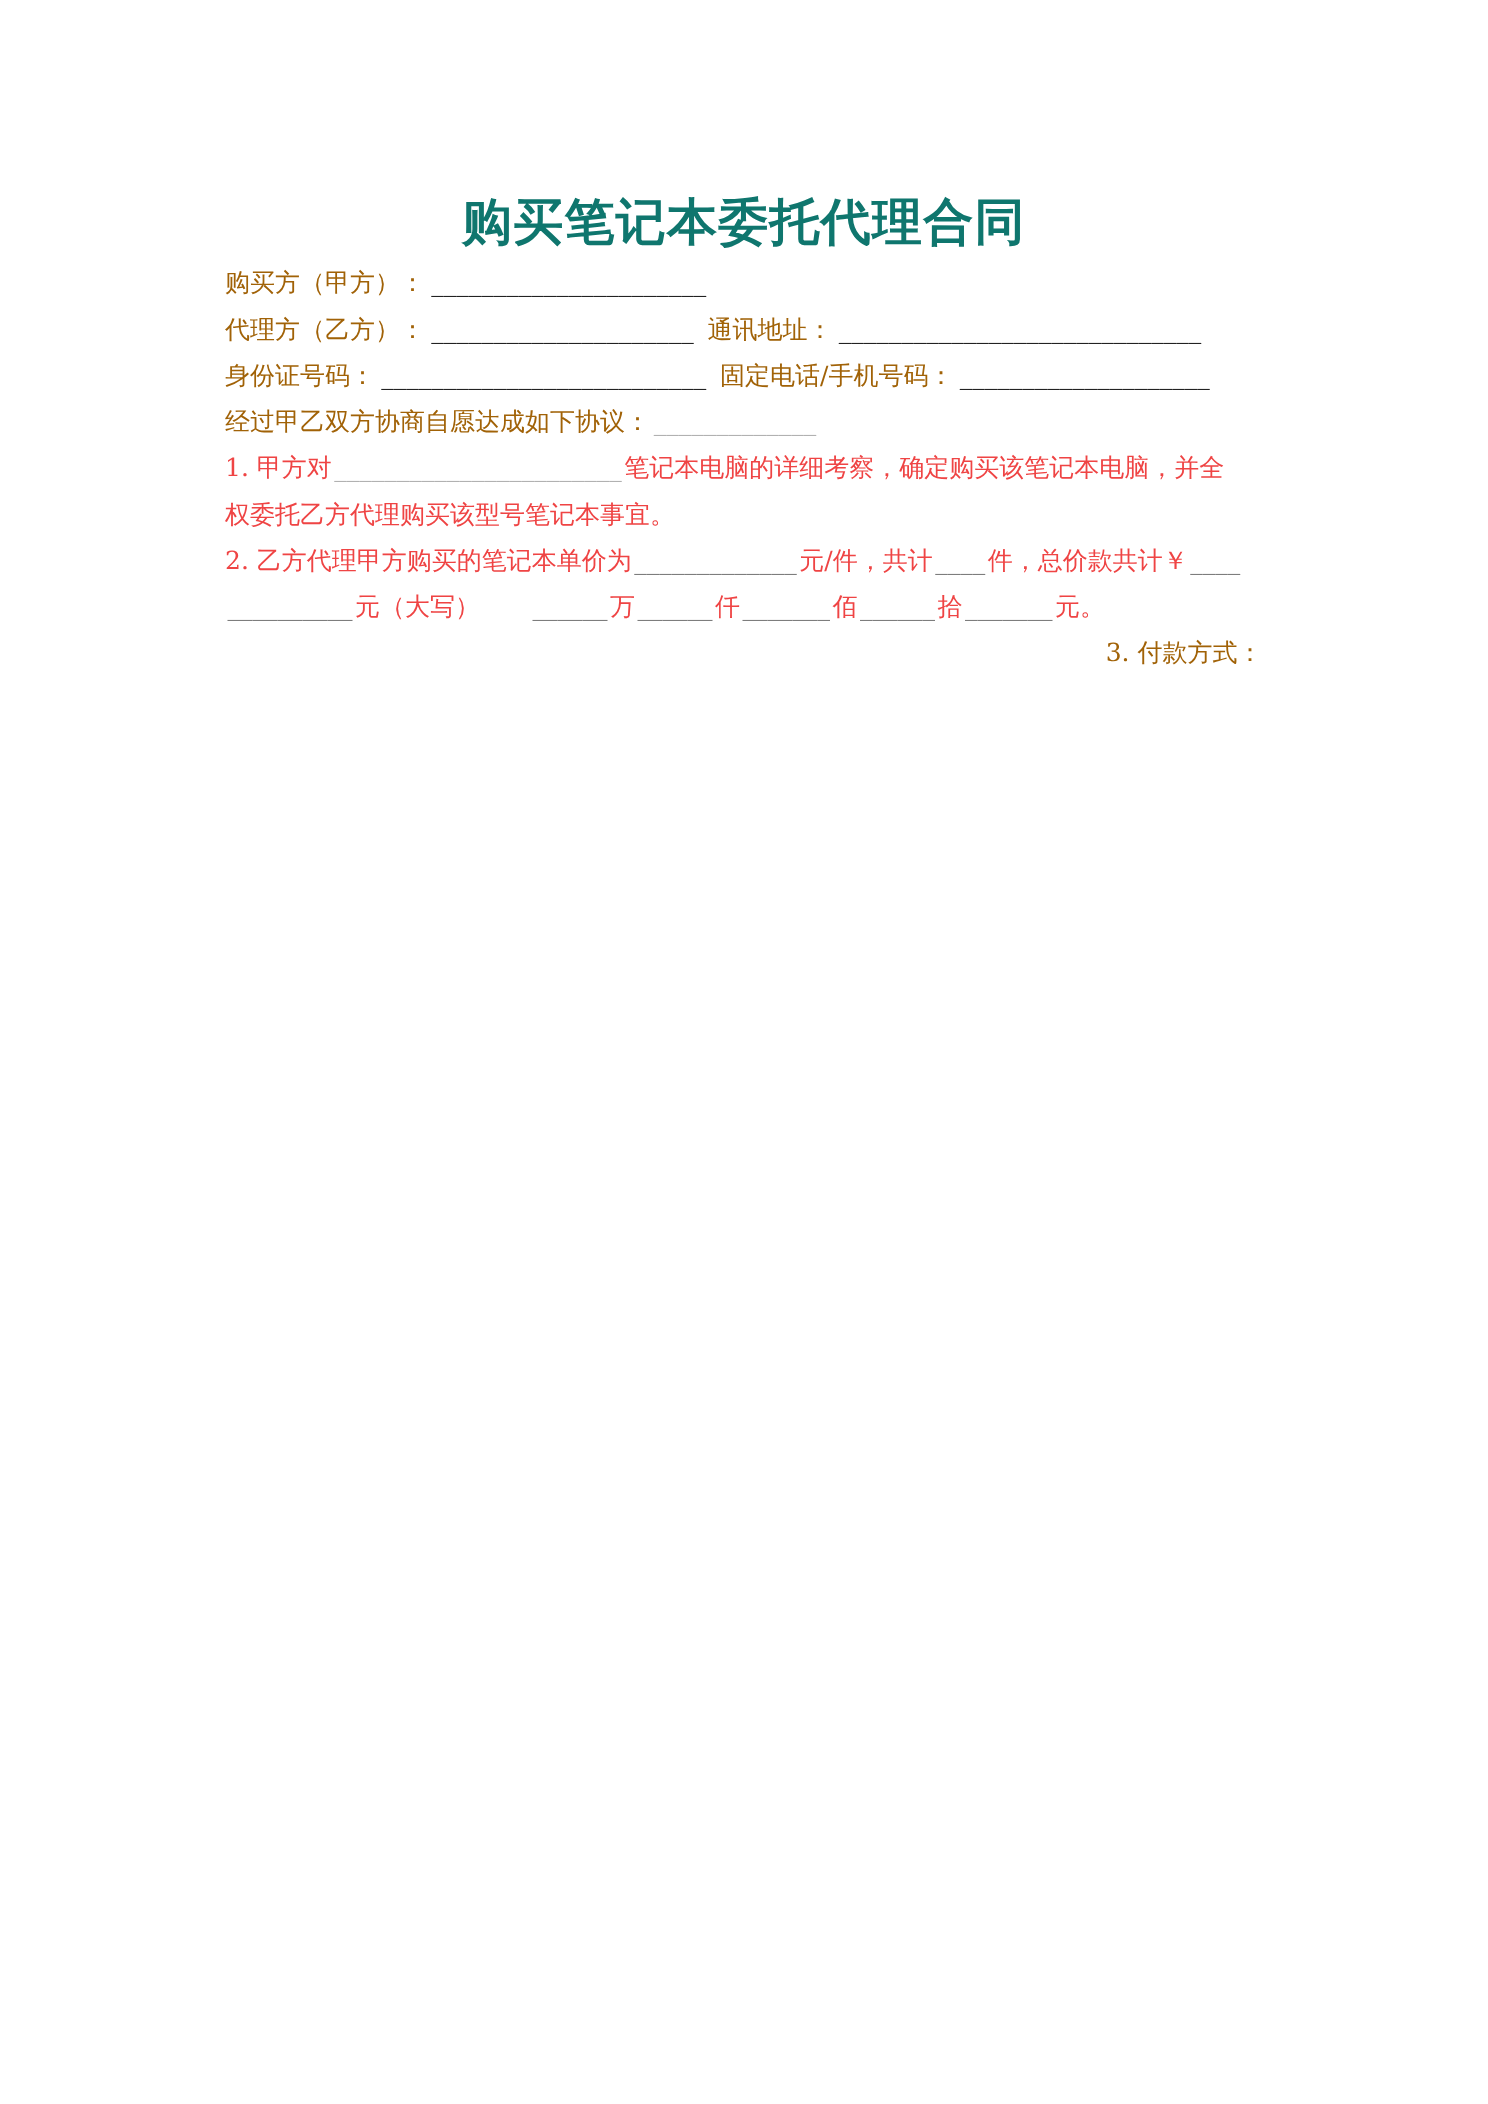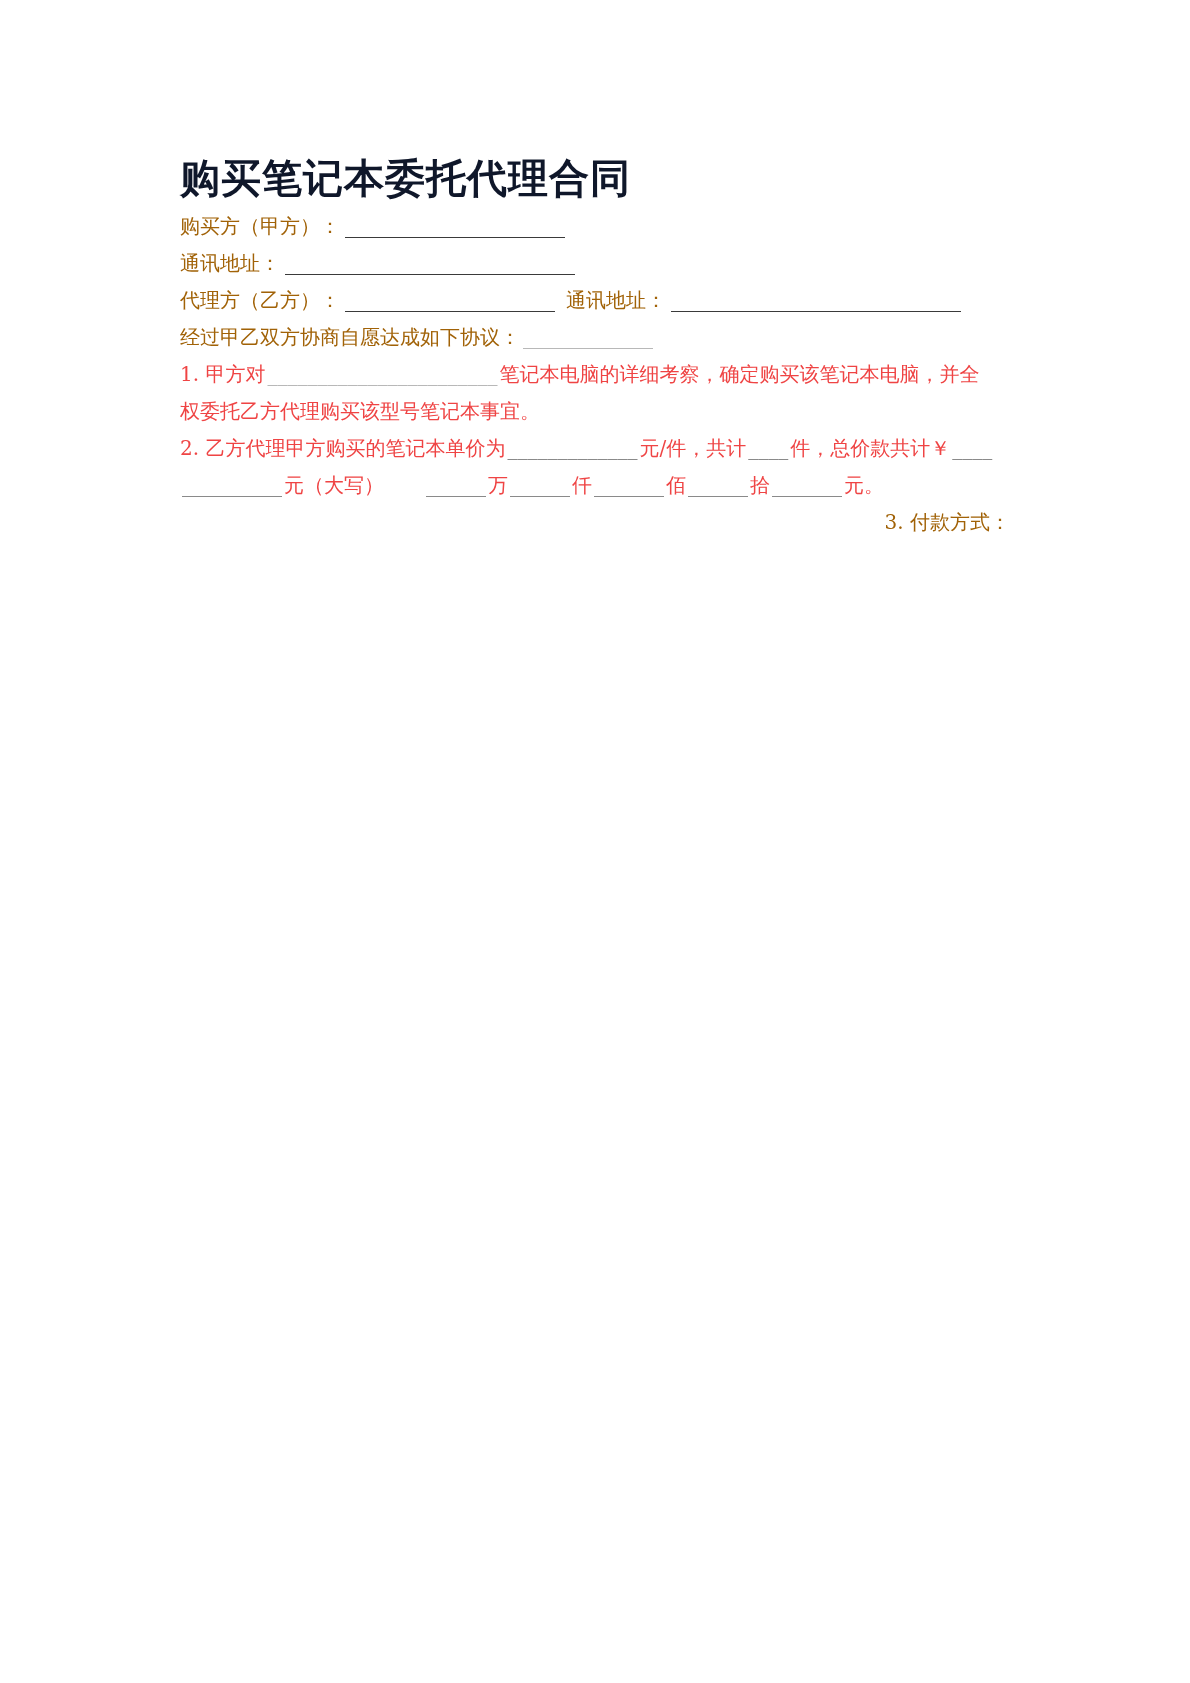--- a/index.html
+++ b/index.html
@@ -11,24 +11,25 @@
     background: #ffffff;
     overflow: hidden;
     box-sizing: border-box;
     padding: 0 180px;
     font-family: "DejaVu Serif", "Liberation Serif", serif;
     color: #1a1a1a;
     font-size: 20px;
   }
   h1.doc-title {
     margin: 148px 0 0 0;
+    text-align: center;
     font-size: 40px;
     line-height: 60px;
     font-weight: bold;
-    color: #0f172a;
+    color: #0f766e;
     letter-spacing: 1px;
   }
   p.row, p.clause {
     margin: 0;
     line-height: 37px;
     white-space: nowrap;
   }
   p.clause { white-space: normal; }
   .lbl { color: #a16207; }
   .blank { color: #000000; margin-left: 5px; letter-spacing: 0; }
@@ -52,29 +53,29 @@
 <body>
 
 <div class="page">
 
   <h1 class="doc-title">购买笔记本委托代理合同</h1>
 
   <p class="row mt-r1">
     <span class="lbl">购买方（甲方）：</span><span class="blank">______________________</span>
   </p>
 
-  <p class="row mt-r2">
-    <span class="lbl">通讯地址：</span><span class="blank">_____________________________</span>
-  </p>
 
 
   <p class="row mt-r4">
     <span class="lbl">代理方（乙方）：</span><span class="blank">_____________________</span><span class="lbl col2">通讯地址：</span><span class="blank">_____________________________</span>
   </p>
 
+  <p class="row mt-r5">
+    <span class="lbl">身份证号码：</span><span class="blank">__________________________</span><span class="lbl col2">固定电话/手机号码：</span><span class="blank">____________________</span>
+  </p>
 
   <p class="row mt-r6">
     <span class="lbl">经过甲乙双方协商自愿达成如下协议：</span><span class="blank-light">_____________</span>
   </p>
 
   <p class="clause mt-c1">
     <span class="line"><span class="text">1. 甲方对</span><span class="blank-light">_______________________</span><span class="text">笔记本电脑的详细考察，确定购买该笔记本电脑，并全</span></span>
     <span class="line"><span class="text">权委托乙方代理购买该型号笔记本事宜。</span></span>
   </p>
 

